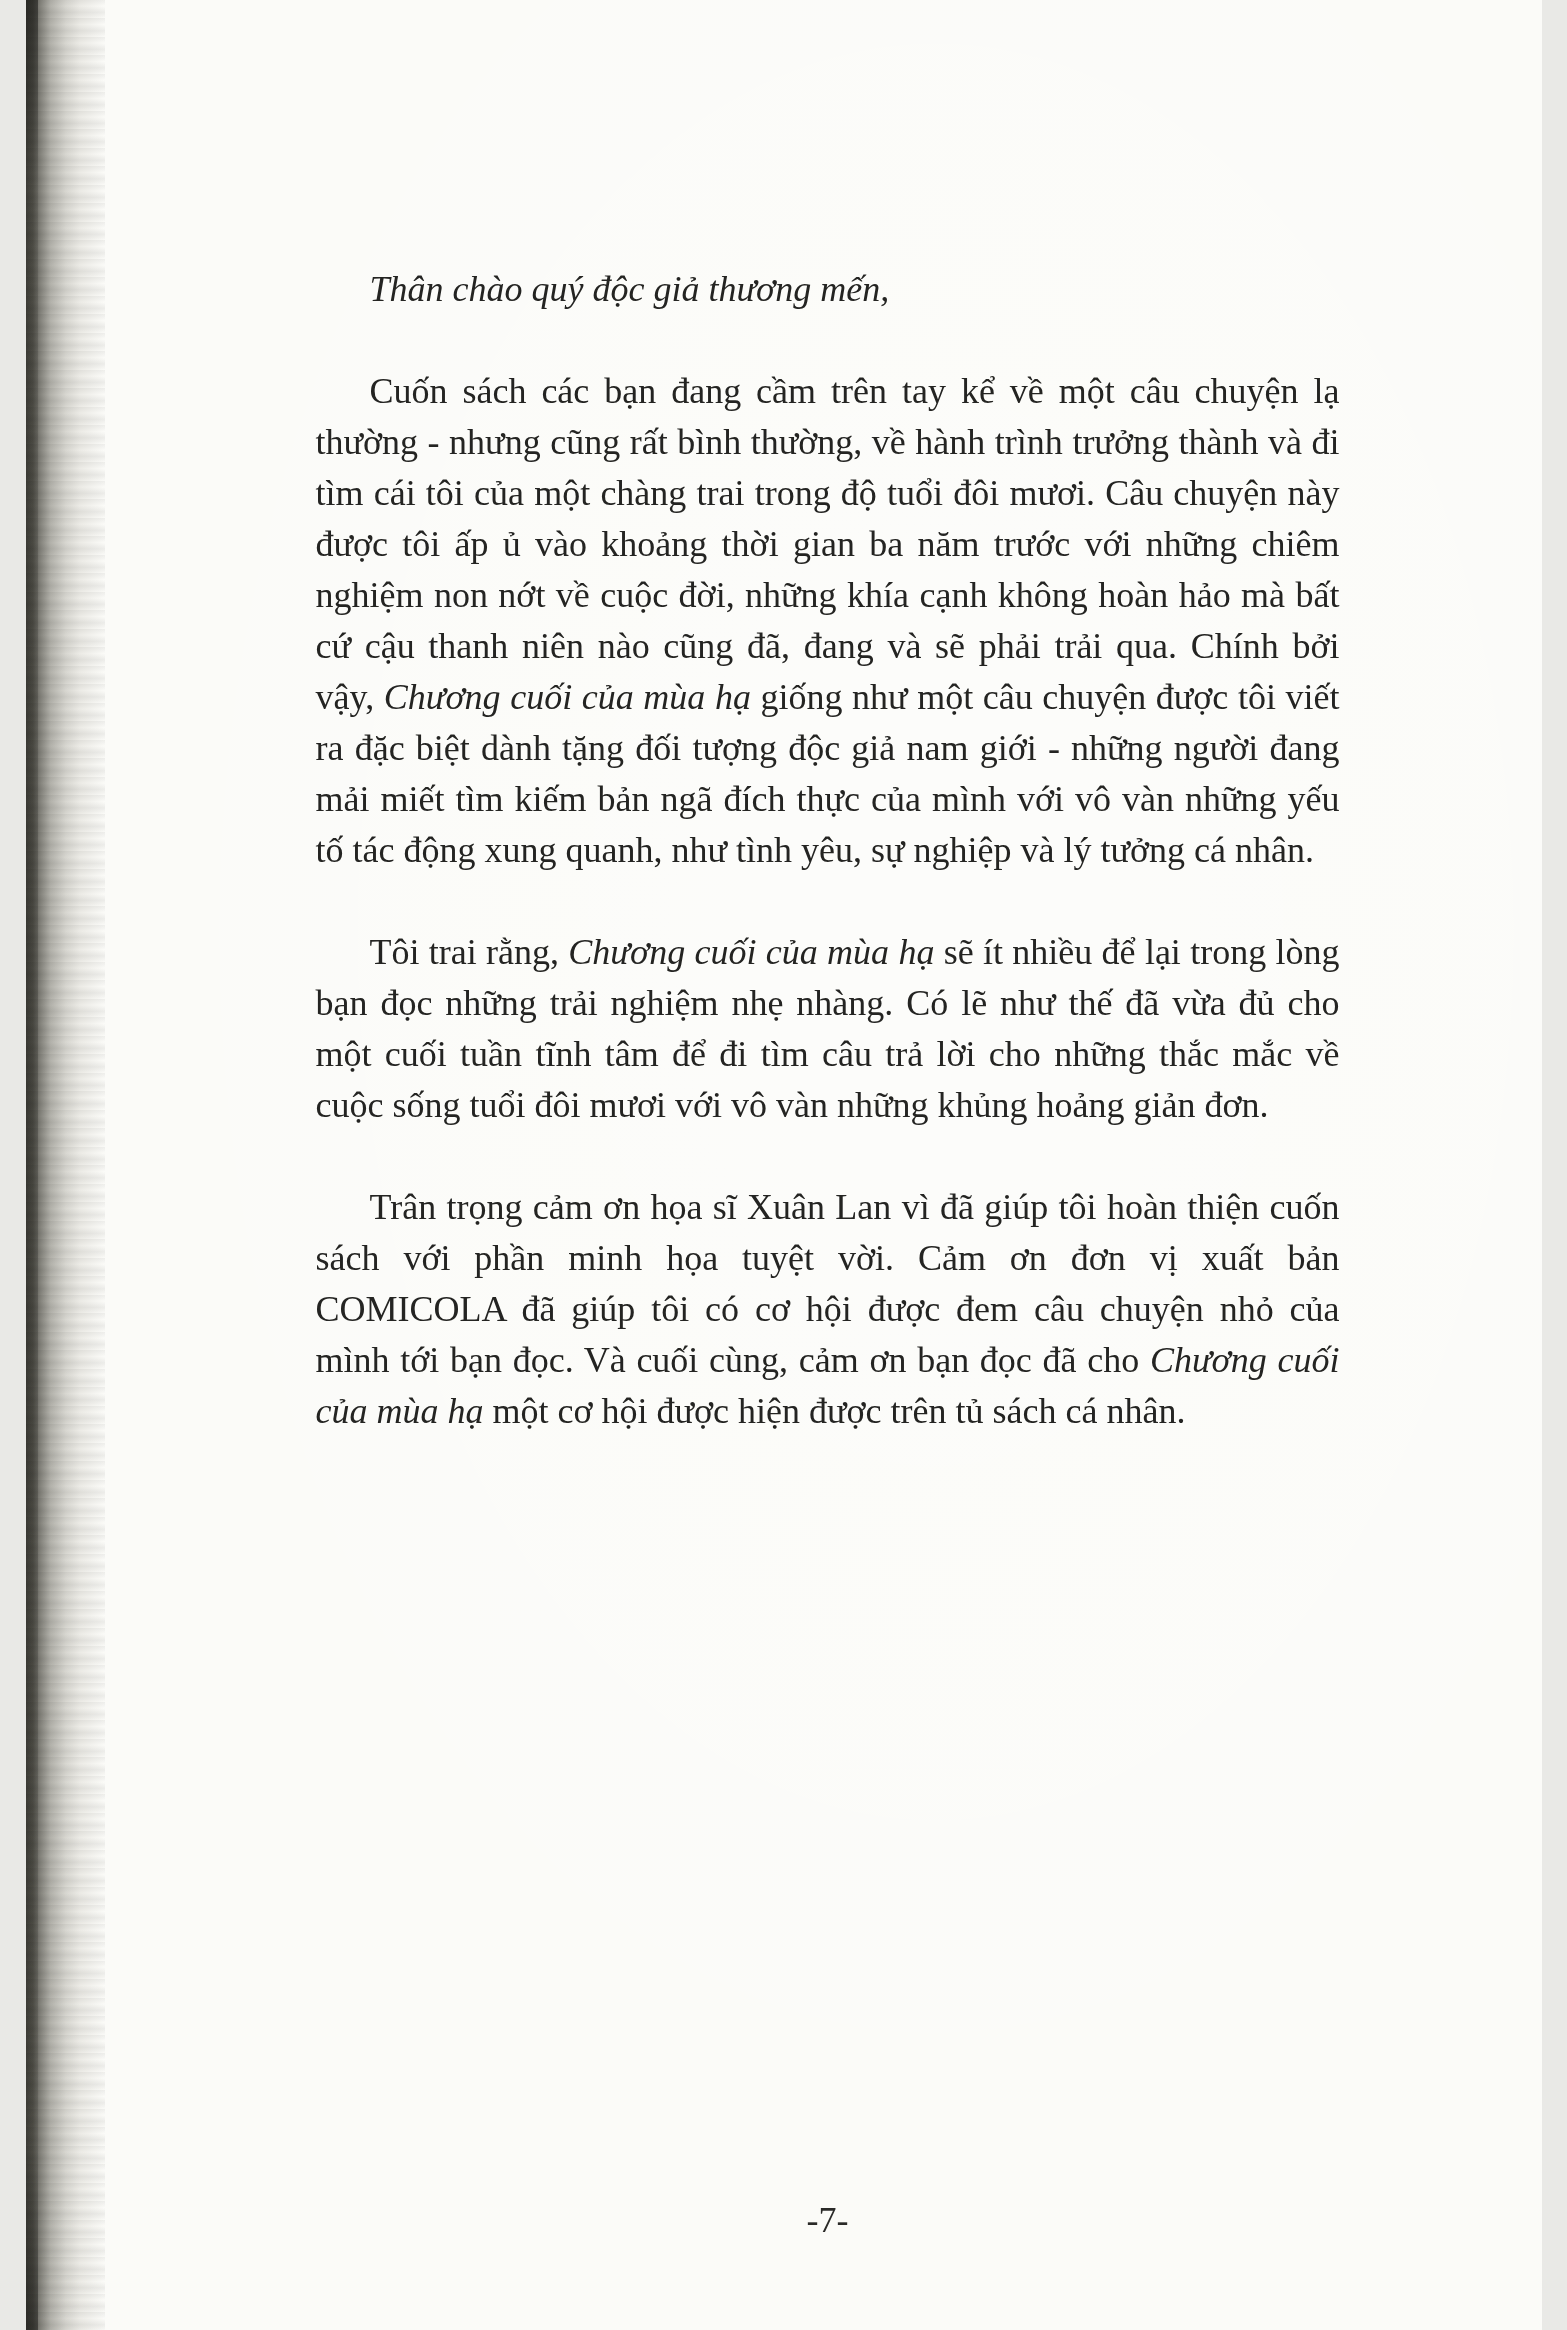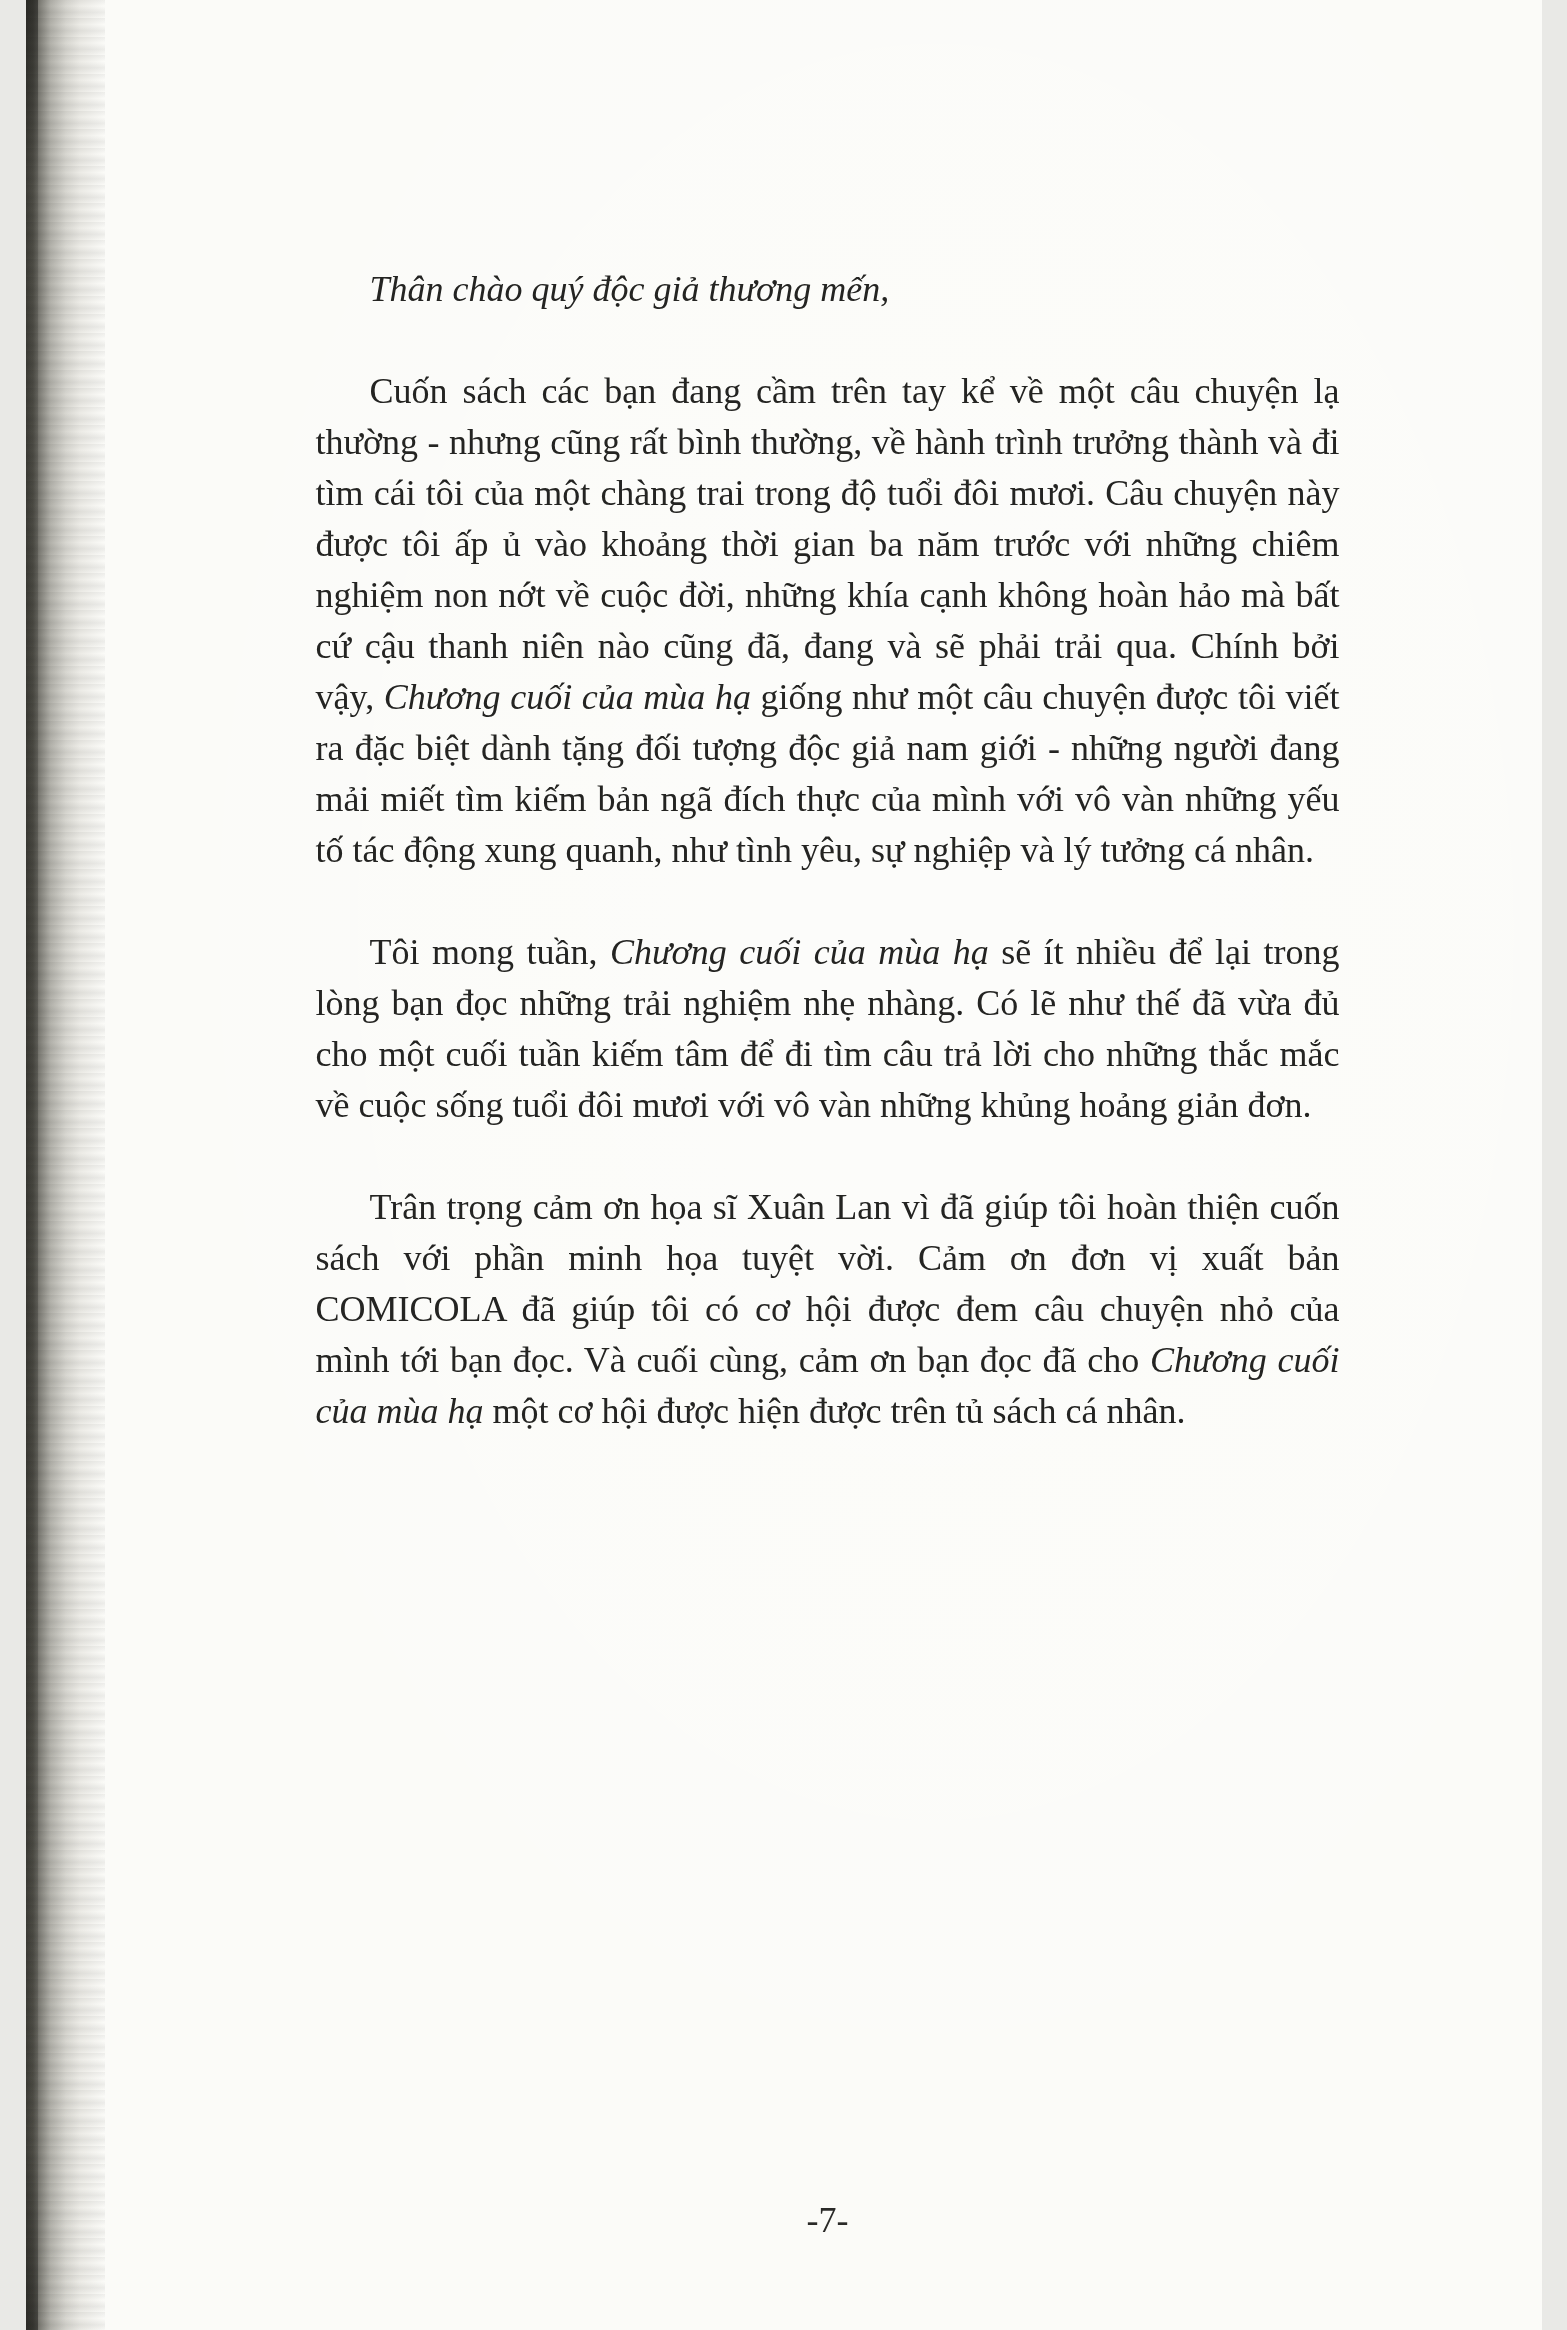--- a/index.html
+++ b/index.html
@@ -99,21 +99,21 @@
 
 <div class="page">
 
   <div class="binding-edge"></div>
 
   <div class="text-block">
     <p class="greeting">Thân chào quý độc giả thương mến,</p>
 
     <p class="body-para"><span>Cuốn sách các bạn đang cầm trên tay kể về một câu chuyện lạ thường - nhưng cũng rất bình thường, về hành trình trưởng thành và đi tìm cái tôi của một chàng trai trong độ tuổi đôi mươi. Câu chuyện này được tôi ấp ủ vào khoảng thời gian ba năm trước với những chiêm nghiệm non nớt về cuộc đời, những khía cạnh không hoàn hảo mà bất cứ cậu thanh niên nào cũng đã, đang và sẽ phải trải qua. Chính bởi vậy, </span><span class="it">Chương cuối của mùa hạ</span><span> giống như một câu chuyện được tôi viết ra đặc biệt dành tặng đối tượng độc giả nam giới - những người đang mải miết tìm kiếm bản ngã đích thực của mình với vô vàn những yếu tố tác động xung quanh, như tình yêu, sự nghiệp và lý tưởng cá nhân.</span></p>
 
-    <p class="body-para"><span>Tôi mong tuần, </span><span class="it">Chương cuối của mùa hạ</span><span> sẽ ít nhiều để lại trong lòng bạn đọc những trải nghiệm nhẹ nhàng. Có lẽ như thế đã vừa đủ cho một cuối tuần kiếm tâm để đi tìm câu trả lời cho những thắc mắc về cuộc sống tuổi đôi mươi với vô vàn những khủng hoảng giản đơn.</span></p>
+    <p class="body-para"><span>Tôi trai rằng, </span><span class="it">Chương cuối của mùa hạ</span><span> sẽ ít nhiều để lại trong lòng bạn đọc những trải nghiệm nhẹ nhàng. Có lẽ như thế đã vừa đủ cho một cuối tuần tĩnh tâm để đi tìm câu trả lời cho những thắc mắc về cuộc sống tuổi đôi mươi với vô vàn những khủng hoảng giản đơn.</span></p>
 
     <p class="body-para"><span>Trân trọng cảm ơn họa sĩ Xuân Lan vì đã giúp tôi hoàn thiện cuốn sách với phần minh họa tuyệt vời. Cảm ơn đơn vị xuất bản COMICOLA đã giúp tôi có cơ hội được đem câu chuyện nhỏ của mình tới bạn đọc. Và cuối cùng, cảm ơn bạn đọc đã cho </span><span class="it">Chương cuối của mùa hạ</span><span> một cơ hội được hiện được trên tủ sách cá nhân.</span></p>
 
   </div>
 
   <div class="page-number">-7-</div>
 
 </div>
 
 

